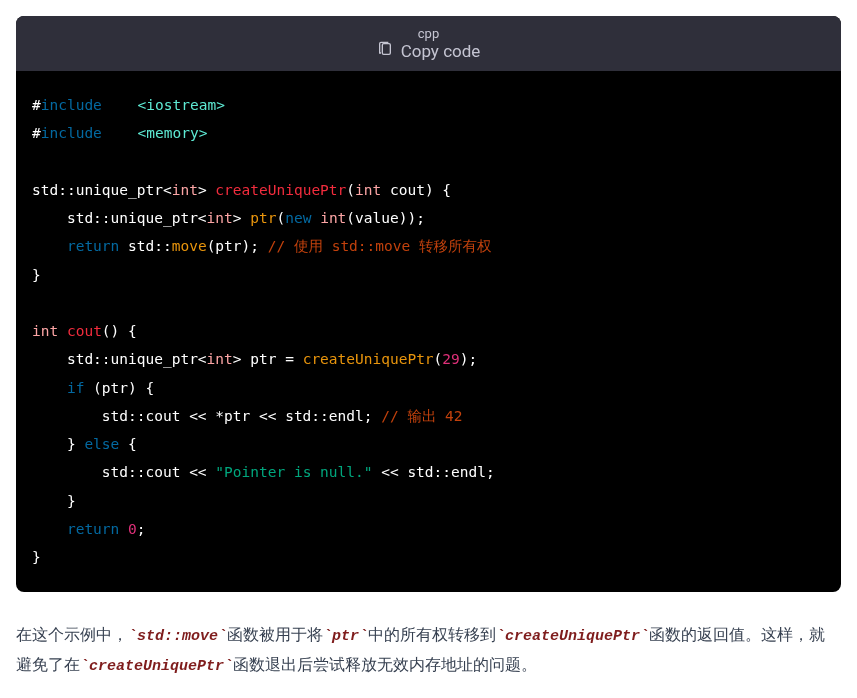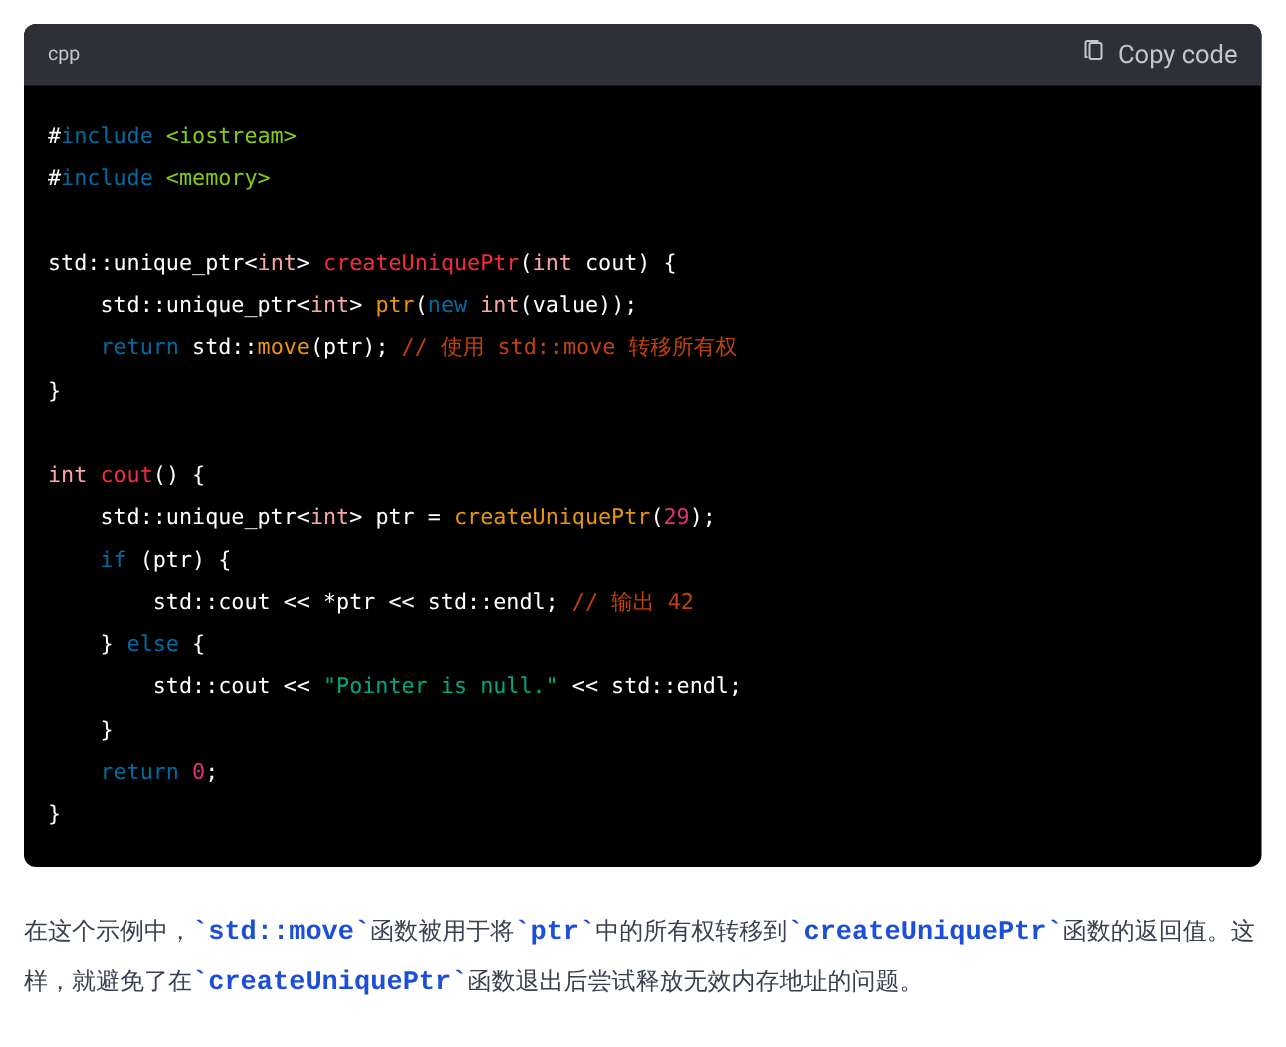--- a/index.html
+++ b/index.html
@@ -15,20 +15,21 @@
       overflow: hidden;
     }
     .code-header {
       background: #2f2f3a;
       display: flex;
       justify-content: space-between;
       align-items: center;
       padding: 10px 16px;
       color: #c5c5d2;
       font-size: 13px;
+      flex-direction: column;
     }
     .lang-label {
       color: #c5c5d2;
     }
     .copy-btn {
       display: flex;
       align-items: center;
       gap: 8px;
       color: #c5c5d2;
       cursor: pointer;
@@ -48,38 +49,39 @@
       padding: 20px 16px;
       font-family: "SFMono-Regular", Consolas, "Liberation Mono", Menlo, monospace;
       font-size: 14.5px;
       line-height: 1.95;
       color: #ffffff;
       overflow-x: auto;
     }
     pre { white-space: pre; }
     .tok-kw { color: #0369a1; }
     .tok-type { color: #fca5a5; }
-    .tok-include-path { color: #84cc16; }
+    .tok-include-path { color: #5eead4; margin-left: 27px; }
     .tok-fn { color: #f22c3d; }
     .tok-call { color: #e9950c; }
     .tok-num { color: #df3079; }
     .tok-str { color: #00a67d; }
     .tok-comment { color: #c2410c; }
     .tok-white { color: #ffffff; }
     .prose {
       margin-top: 28px;
       font-size: 16px;
       line-height: 1.85;
       color: #374151;
     }
     .prose code {
       font-family: "SFMono-Regular", Consolas, "Liberation Mono", Menlo, monospace;
       font-weight: 600;
-      font-size: 18px;
-      color: #1d4ed8;
+      font-size: 15px;
+      color: #7f1d1d;
+      font-style: italic;
     }
   </style>
 </head>
 <body>
 
 <div class="code-block">
   <div class="code-header">
     <span class="lang-label">cpp</span>
     <button class="copy-btn">
       <span>

